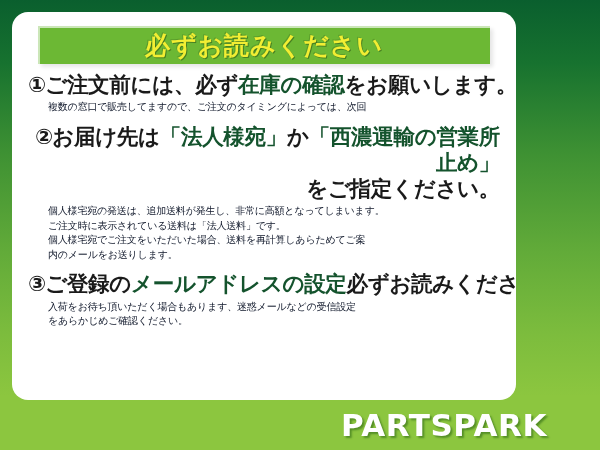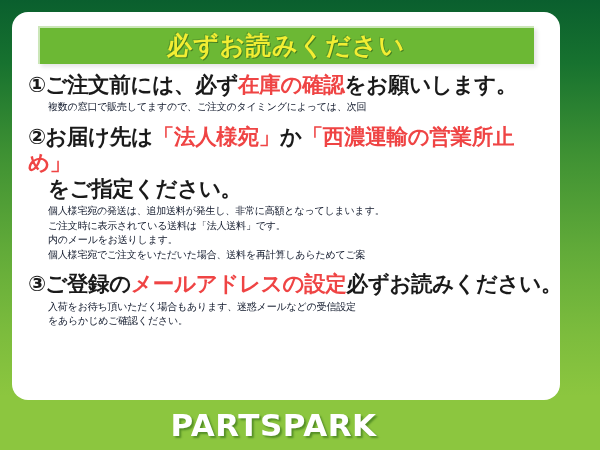--- a/index.html
+++ b/index.html
@@ -32,21 +32,21 @@
     display: flex;
     flex-direction: column;
     align-items: center;
   }
 
   
   .card {
     position: absolute;
     left: 12px;
     top: 12px;
-    width: 548px;
+    width: 504px;
     height: 388px;
     box-sizing: border-box;
     background: #ffffff;
     border-radius: 16px;
     padding: 8px 14px 4px 14px;
     overflow: hidden;
   }
 
   
   .banner {
@@ -86,49 +86,49 @@
     color: #1a1a1a;
     line-height: 1.22;
     letter-spacing: -0.3px;
     white-space: nowrap;
   }
   .item-head .num {
     font-size: 21.5px;
     letter-spacing: -1px;
   }
   .hl {
-    color: #ef4444;
+    color: #14532d;
   }
 
   .item-sub {
     font-size: 10px;
     font-weight: normal;
     color: #0f172a;
     line-height: 1.45;
     letter-spacing: -0.2px;
     margin-left: 20px;
     margin-top: 2px;
     white-space: nowrap;
   }
   .item-sub div { white-space: nowrap; }
 
   
-  .item-head.two-line { white-space: normal; }
+  .item-head.two-line { white-space: normal; text-align: right; }
   .item-head.two-line .l2 { display: block; margin-left: 20px; }
 
   
   .brand {
     position: absolute;
     left: 0;
     bottom: 0;
     width: 547px;
     height: 50px;
     display: flex;
     align-items: center;
-    justify-content: center;
+    justify-content: flex-end;
   }
   .brand-text {
     font-size: 31px;
     font-weight: bold;
     color: #ffffff;
     letter-spacing: 0.5px;
     line-height: 1;
     text-shadow: 2px 2px 2px rgba(0,60,0,0.40);
   }
 </style>
@@ -155,22 +155,22 @@
       </div>
 
       <div class="item">
         <div class="item-head two-line">
           <span class="num">②</span><span>お届け先は</span><span class="hl">「法人様宛」</span><span>か</span><span class="hl">「西濃運輸の営業所止め」</span>
           <span class="l2">をご指定ください。</span>
         </div>
         <div class="item-sub">
           <div>個人様宅宛の発送は、追加送料が発生し、非常に高額となってしまいます。</div>
           <div>ご注文時に表示されている送料は「法人送料」です。</div>
+          <div>個人様宅宛でご注文をいただいた場合、送料を再計算しあらためてご案</div>
           <div>内のメールをお送りします。</div>
-          <div>個人様宅宛でご注文をいただいた場合、送料を再計算しあらためてご案</div>
         </div>
       </div>
 
       <div class="item">
         <div class="item-head">
           <span class="num">③</span><span>ご登録の</span><span class="hl">メールアドレスの設定</span><span>必ずお読みください。</span>
         </div>
         <div class="item-sub">
           <div>入荷をお待ち頂いただく場合もあります、迷惑メールなどの受信設定</div>
           <div>をあらかじめご確認ください。</div>

